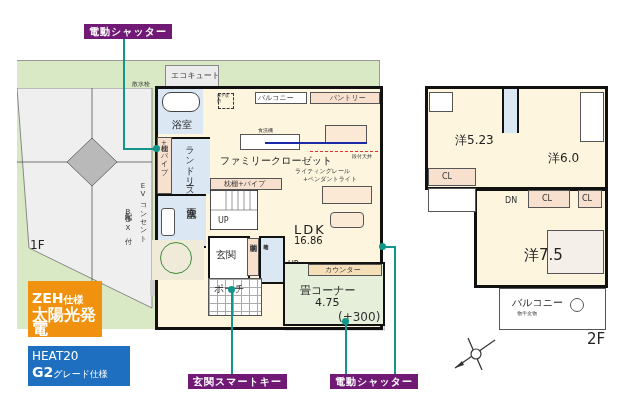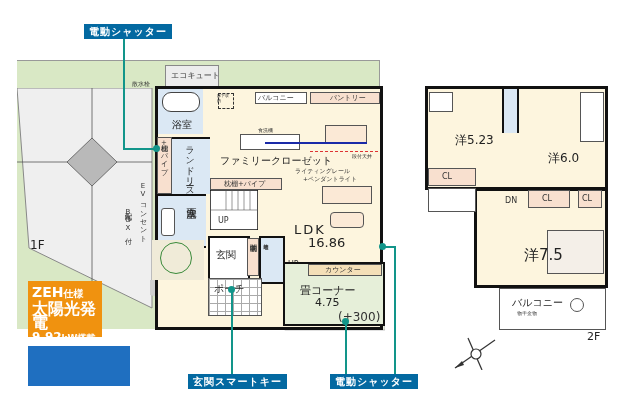--- a/index.html
+++ b/index.html
@@ -1,18 +1,18 @@
 <!DOCTYPE html>
 <html><head>
 <meta charset="utf-8">
 <style>
   html,body{margin:0;padding:0;background:#fff;}
   body{width:620px;height:413px;position:relative;overflow:hidden;font-family:"DejaVu Sans",sans-serif;}
   .abs{position:absolute;}
-  .tag{position:absolute;background:#0369a1;color:#fff;font-size:10px;font-weight:bold;line-height:15px;padding:0 5px;white-space:nowrap;letter-spacing:1px;}
+  .tag{position:absolute;background:#701a75;color:#fff;font-size:10px;font-weight:bold;line-height:15px;padding:0 5px;white-space:nowrap;letter-spacing:1px;}
   .leader{position:absolute;background:#12958a;}
   .dot{position:absolute;width:7px;height:7px;border-radius:50%;background:#12958a;}
   .room-label{position:absolute;font-size:10px;color:#222;white-space:nowrap;}
   .small{font-size:7px;color:#333;white-space:nowrap;position:absolute;}
   .vert{writing-mode:vertical-rl;text-orientation:upright;}
   .badge-orange{position:absolute;background:#f0920f;color:#fff;font-weight:bold;}
   .badge-blue{position:absolute;background:#1f6fc0;color:#fff;}
   .box{position:absolute;border:1px solid #555;background:#f8e0cf;}
 </style>
 </head>
@@ -81,21 +81,21 @@
 <div class="abs" style="left:325px;top:125px;width:40px;height:17px;border:1px solid #555;background:#fbe9d6;"></div>
 <div class="abs" style="left:265px;top:142px;width:102px;height:1.5px;background:#1a2aa8;"></div>
 <div class="abs" style="left:310px;top:151px;width:68px;border-top:1px dashed #d33;"></div>
 <div class="small" style="left:352px;top:153px;font-size:5px;">段付天井</div>
 <div class="small" style="left:295px;top:167px;font-size:6px;">ライティングレール</div>
 <div class="small" style="left:303px;top:175px;font-size:6px;">+ペンダントライト</div>
 
 <div class="abs" style="left:322px;top:186px;width:48px;height:16px;border:1px solid #555;background:#fbe9d6;"></div>
 <div class="abs" style="left:330px;top:212px;width:32px;height:14px;border:1px solid #555;border-radius:4px;background:#fbe9d6;"></div>
 <div class="room-label" style="left:294px;top:222px;font-size:13px;letter-spacing:2px;">LDK</div>
-<div class="room-label" style="left:308px;top:235px;font-size:13px;text-align:center;">16.86</div>
+<div class="room-label" style="left:294px;top:235px;font-size:10px;text-align:center;">16.86</div>
 
 <div class="abs" style="left:208px;top:236px;width:38px;height:40px;background:#fff;border:2px solid #111;"></div>
 <div class="room-label" style="left:216px;top:248px;">玄関</div>
 <div class="box vert small" style="left:247px;top:238px;width:10px;height:36px;font-size:7px;"><span>玄関収納</span></div>
 <div class="abs" style="left:259px;top:236px;width:22px;height:44px;background:#dbe8f4;border:2px solid #111;"></div>
 <div class="small vert" style="left:263px;top:240px;font-size:5px;">埋込収納</div>
 <div class="small" style="left:288px;top:260px;font-size:8px;">UP</div>
 
 <div class="abs" style="left:208px;top:278px;width:52px;height:36px;background:#fff;background-image:linear-gradient(#aaa 1px,transparent 1px),linear-gradient(90deg,#aaa 1px,transparent 1px);background-size:8px 8px;border:1px solid #555;"></div>
 <div class="room-label" style="left:214px;top:282px;">ポーチ</div>
@@ -121,26 +121,28 @@
 <div class="leader" style="left:231px;top:290px;width:2px;height:84px;"></div>
 <div class="dot" style="left:228px;top:286px;"></div>
 
 <div class="tag" style="left:330px;top:374px;">電動シャッター</div>
 <div class="leader" style="left:345px;top:322px;width:2px;height:52px;"></div>
 <div class="dot" style="left:342px;top:318px;"></div>
 <div class="leader" style="left:394px;top:246px;width:2px;height:128px;"></div>
 <div class="leader" style="left:383px;top:246px;width:12px;height:2px;"></div>
 <div class="dot" style="left:379px;top:243px;"></div>
 
-<div class="badge-orange" style="left:28px;top:281px;width:74px;height:56px;padding:3px 4px;box-sizing:border-box;">
+<div class="badge-orange" style="left:28px;top:281px;width:74px;height:56px;padding:9px 4px;box-sizing:border-box;">
   <div style="font-size:14px;line-height:16px;"><span>ZEH</span><span style="font-size:10px;">仕様</span></div>
   <div style="font-size:16px;line-height:14px;">太陽光発電</div>
   <div style="font-size:12px;line-height:14px;"><span>9.92</span><span style="font-size:9px;">kW搭載</span></div>
 </div>
 <div class="badge-blue" style="left:28px;top:346px;width:102px;height:40px;padding:3px 4px;box-sizing:border-box;">
+  <div style="font-size:12px;line-height:15px;">HEAT20</div>
+  <div style="font-size:14px;line-height:17px;font-weight:bold;"><span>G2</span><span style="font-size:9px;font-weight:normal;">グレード仕様</span></div>
 </div>
 
 <div class="abs" style="left:425px;top:86px;width:183px;height:104px;background:#fdf5de;border:3px solid #111;box-sizing:border-box;"></div>
 <div class="abs" style="left:474px;top:188px;width:134px;height:100px;background:#fdf5de;border:3px solid #111;box-sizing:border-box;"></div>
 <div class="abs" style="left:502px;top:89px;width:13px;height:44px;background:#dbe8f4;border-left:2px solid #111;border-right:2px solid #111;"></div>
 <div class="abs" style="left:429px;top:92px;width:22px;height:18px;border:1px solid #555;background:#fff;"></div>
 <div class="abs" style="left:580px;top:92px;width:22px;height:48px;border:1px solid #555;background:#fff;"></div>
 <div class="abs" style="left:547px;top:230px;width:55px;height:42px;border:1px solid #555;background:#f4efe8;"></div>
 <div class="room-label" style="left:455px;top:132px;font-size:12px;text-align:center;">洋5.23</div>
 <div class="room-label" style="left:548px;top:150px;font-size:12px;">洋6.0</div>
@@ -151,20 +153,20 @@
 <div class="small" style="left:542px;top:194px;font-size:8px;">CL</div>
 <div class="box" style="left:578px;top:190px;width:22px;height:16px;"></div>
 <div class="small" style="left:582px;top:194px;font-size:8px;">CL</div>
 <div class="abs" style="left:428px;top:188px;width:46px;height:22px;background:#fff;border:1px solid #555;"></div>
 <div class="small" style="left:505px;top:196px;font-size:8px;">DN</div>
 
 <div class="abs" style="left:499px;top:288px;width:105px;height:40px;background:#fff;border:1px solid #555;"></div>
 <div class="room-label" style="left:512px;top:296px;">バルコニー</div>
 <div class="small" style="left:517px;top:310px;font-size:5px;">物干金物</div>
 <div class="abs" style="left:570px;top:298px;width:12px;height:12px;border:1px solid #555;border-radius:50%;"></div>
-<div class="small" style="left:587px;top:330px;font-size:11px;color:#222;">2F</div>
+<div class="small" style="left:587px;top:330px;font-size:15px;color:#222;">2F</div>
 
 <svg class="abs" style="left:450px;top:330px;" width="50" height="40">
   <line x1="5" y1="38" x2="45" y2="10" stroke="#333" stroke-width="1.2"></line>
   <line x1="18" y1="8" x2="32" y2="40" stroke="#333" stroke-width="1.2"></line>
   <circle cx="26" cy="24" r="5" fill="#fff" stroke="#333" stroke-width="1.2"></circle>
   <polygon points="5,38 12,31 14,35" fill="#333"></polygon>
 </svg>
 
 </body></html>

